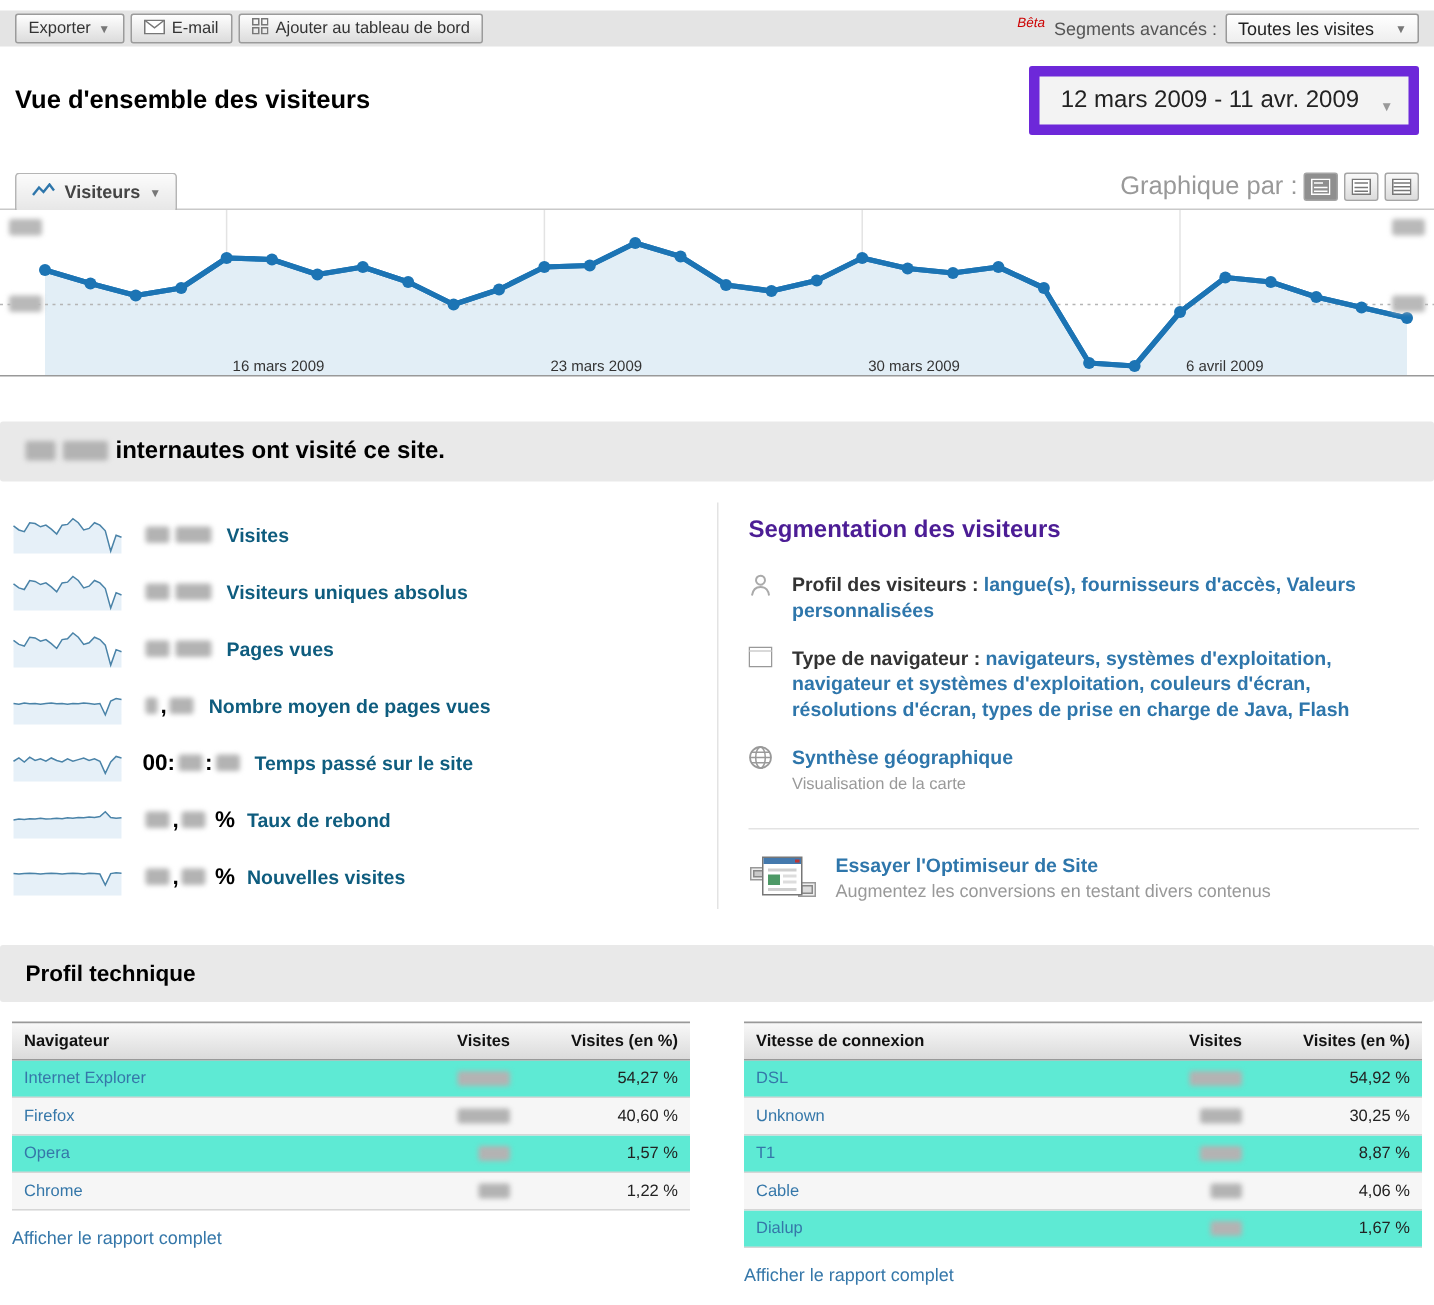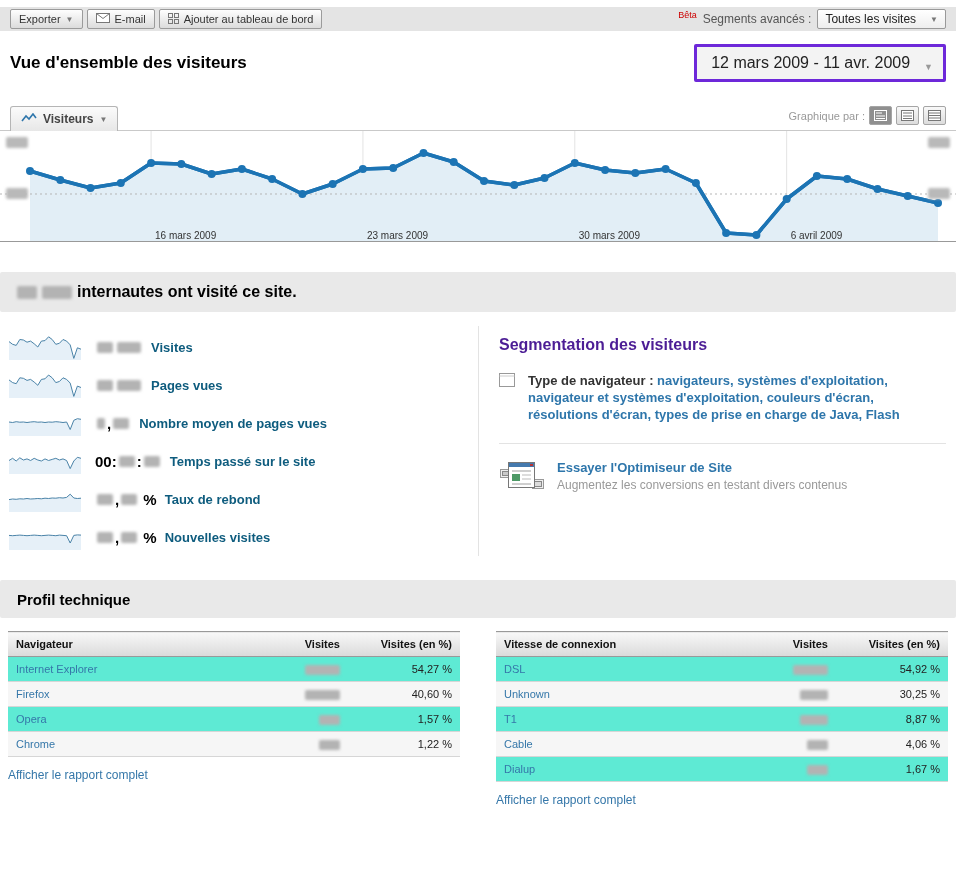--- a/index.html
+++ b/index.html
@@ -11,45 +11,45 @@
 
   
   .toolbar { margin-top: 7px; background: #e4e4e4; height: 24px;
     display: flex; align-items: center; justify-content: space-between; padding: 0 10px; }
   .tb-group { display: flex; gap: 4px; }
   .tb-btn { display: inline-flex; align-items: center; gap: 5px; height: 20px;
     background: linear-gradient(#fefefe,#dcdcdc); border: 1px solid #9b9b9b; border-radius: 2px;
     padding: 0 8px; font-size: 11px; color: #333; cursor: pointer; }
   .tb-arrow { font-size: 8px; color: #777; }
   .tb-right { display: flex; align-items: center; gap: 6px; }
-  .beta { color: #cc0000; font-size: 9px; position: relative; top: -4px; }
+  .beta { color: #cc0000; font-size: 9px; position: relative; top: -4px; font-style: italic; }
   .seg-label { font-size: 12px; color: #555; }
   .seg-select { display: inline-flex; align-items: center; gap: 14px; height: 20px;
     background: linear-gradient(#fff,#eee); border: 1px solid #999; border-radius: 2px;
     padding: 0 7px; font-size: 12px; color: #222; cursor: pointer; }
 
   
   .title-row { display: flex; justify-content: space-between; align-items: center;
     padding: 0 10px; margin-top: 13px; }
   h1 { font-size: 17px; font-weight: bold; color: #000; }
   .datepicker { display: flex; align-items: flex-end; gap: 14px; background: #f3f3f3;
-    border: 3px solid #6d28d9; border-radius: 2px; padding: 7px 10px 7px 14px;
+    border: 7px solid #6d28d9; border-radius: 2px; padding: 7px 10px 7px 14px;
     font-size: 16px; color: #222; cursor: pointer; margin-left: 32px; }
   .dp-arrow { font-size: 9px; color: #999; }
 
   
   .graph-head { display: flex; justify-content: space-between; align-items: flex-end;
     border-bottom: 1px solid #c9c9c9; padding: 0 10px; margin-top: 24px; }
   .visitors-tab { position: relative; z-index: 2; margin-bottom: -1px;
     display: inline-flex; align-items: center; gap: 6px;
     border: 1px solid #b5b5b5; border-bottom: none; border-radius: 3px 3px 0 0;
     background: linear-gradient(#fbfbfb,#e7e7e7); padding: 5px 10px;
     font-size: 12px; font-weight: bold; color: #444; cursor: pointer; }
   .graph-by { display: flex; align-items: center; gap: 4px; color: #999;
-    font-size: 11px; padding-bottom: 5px; }
+    font-size: 17px; padding-bottom: 5px; }
   .gb-btn { width: 23px; height: 19px; border: 1px solid #a5a5a5; border-radius: 2px;
     background: linear-gradient(#f9f9f9,#dcdcdc); display: flex; align-items: center;
     justify-content: center; cursor: pointer; }
   .gb-btn.active { background: #8f8f8f; }
 
   .chart-wrap { position: relative; height: 131px; }
   .chart-wrap svg { position: absolute; left: 0; top: 0; }
   .axis-mask { position: absolute; width: 22px; height: 11px; background: #b9b9b9;
     border-radius: 2px; filter: blur(1.6px); }
   .x-label { position: absolute; top: 99px; font-size: 10px; color: #333; }
@@ -245,20 +245,28 @@
       <div class="stat-row">
         <svg width="74" height="27" viewBox="0 0 74 27" class="spark">
           <path d="M1,26 L1.0,7.6 L4.6,10.3 L8.2,11.4 L11.8,5.5 L15.4,6.0 L19.0,8.2 L22.6,7.1 L26.2,9.8 L29.8,13.0 L33.4,7.1 L37.0,6.6 L40.6,2.8 L44.2,5.5 L47.8,10.3 L51.4,9.3 L55.0,5.5 L58.6,7.1 L62.2,10.9 L65.8,24.4 L69.4,13.8 L73.0,15.2 L73,26 Z" fill="#e6f0f8"></path>
           <polyline points="1.0,7.6 4.6,10.3 8.2,11.4 11.8,5.5 15.4,6.0 19.0,8.2 22.6,7.1 26.2,9.8 29.8,13.0 33.4,7.1 37.0,6.6 40.6,2.8 44.2,5.5 47.8,10.3 51.4,9.3 55.0,5.5 58.6,7.1 62.2,10.9 65.8,24.4 69.4,13.8 73.0,15.2" fill="none" stroke="#4a83a8" stroke-width="1"></polyline>
         </svg>
         <span class="stat-value"><span class="mask" style="width: 16px; height: 11px;"></span><span class="mask" style="width: 24px; height: 11px;"></span></span>
         <a class="stat-label">Visites</a>
       </div>
       <div class="stat-row">
         <svg width="74" height="27" viewBox="0 0 74 27" class="spark">
+          <path d="M1,26 L1.0,8.2 L4.6,10.9 L8.2,12.0 L11.8,6.0 L15.4,6.6 L19.0,8.7 L22.6,7.6 L26.2,10.3 L29.8,13.6 L33.4,7.6 L37.0,7.1 L40.6,3.3 L44.2,6.0 L47.8,10.9 L51.4,9.8 L55.0,6.0 L58.6,7.6 L62.2,11.4 L65.8,24.4 L69.4,14.1 L73.0,15.7 L73,26 Z" fill="#e6f0f8"></path>
+          <polyline points="1.0,8.2 4.6,10.9 8.2,12.0 11.8,6.0 15.4,6.6 19.0,8.7 22.6,7.6 26.2,10.3 29.8,13.6 33.4,7.6 37.0,7.1 40.6,3.3 44.2,6.0 47.8,10.9 51.4,9.8 55.0,6.0 58.6,7.6 62.2,11.4 65.8,24.4 69.4,14.1 73.0,15.7" fill="none" stroke="#4a83a8" stroke-width="1"></polyline>
+        </svg>
+        <span class="stat-value"><span class="mask" style="width: 16px; height: 11px;"></span><span class="mask" style="width: 24px; height: 11px;"></span></span>
+        <a class="stat-label">Visiteurs uniques absolus</a>
+      </div>
+      <div class="stat-row">
+        <svg width="74" height="27" viewBox="0 0 74 27" class="spark">
           <path d="M1,26 L1.0,7.9 L4.6,10.6 L8.2,11.7 L11.8,5.8 L15.4,6.3 L19.0,8.4 L22.6,7.4 L26.2,10.1 L29.8,13.3 L33.4,7.4 L37.0,6.8 L40.6,3.0 L44.2,5.8 L47.8,10.6 L51.4,9.5 L55.0,5.8 L58.6,7.4 L62.2,11.1 L65.8,24.4 L69.4,14.1 L73.0,15.5 L73,26 Z" fill="#e6f0f8"></path>
           <polyline points="1.0,7.9 4.6,10.6 8.2,11.7 11.8,5.8 15.4,6.3 19.0,8.4 22.6,7.4 26.2,10.1 29.8,13.3 33.4,7.4 37.0,6.8 40.6,3.0 44.2,5.8 47.8,10.6 51.4,9.5 55.0,5.8 58.6,7.4 62.2,11.1 65.8,24.4 69.4,14.1 73.0,15.5" fill="none" stroke="#4a83a8" stroke-width="1"></polyline>
         </svg>
         <span class="stat-value"><span class="mask" style="width: 16px; height: 11px;"></span><span class="mask" style="width: 24px; height: 11px;"></span></span>
         <a class="stat-label">Pages vues</a>
       </div>
       <div class="stat-row">
         <svg width="74" height="27" viewBox="0 0 74 27" class="spark">
           <path d="M1,26 L1.0,12.0 L4.6,12.5 L8.2,11.7 L11.8,12.2 L15.4,12.0 L19.0,12.5 L22.6,12.0 L26.2,11.7 L29.8,12.2 L33.4,12.0 L37.0,12.5 L40.6,12.0 L44.2,12.2 L47.8,11.7 L51.4,12.0 L55.0,12.5 L58.6,12.0 L62.2,19.5 L65.8,10.3 L69.4,8.7 L73.0,9.3 L73,26 Z" fill="#e6f0f8"></path>
           <polyline points="1.0,12.0 4.6,12.5 8.2,11.7 11.8,12.2 15.4,12.0 19.0,12.5 22.6,12.0 26.2,11.7 29.8,12.2 33.4,12.0 37.0,12.5 40.6,12.0 44.2,12.2 47.8,11.7 51.4,12.0 55.0,12.5 58.6,12.0 62.2,19.5 65.8,10.3 69.4,8.7 73.0,9.3" fill="none" stroke="#4a83a8" stroke-width="1"></polyline>
@@ -287,26 +295,43 @@
           <path d="M1,26 L1.0,11.4 L4.6,11.7 L8.2,11.4 L11.8,11.1 L15.4,11.4 L19.0,11.7 L22.6,11.4 L26.2,11.1 L29.8,11.4 L33.4,11.7 L37.0,11.4 L40.6,11.1 L44.2,11.4 L47.8,11.7 L51.4,11.1 L55.0,11.4 L58.6,11.7 L62.2,19.0 L65.8,11.4 L69.4,10.9 L73.0,11.1 L73,26 Z" fill="#e6f0f8"></path>
           <polyline points="1.0,11.4 4.6,11.7 8.2,11.4 11.8,11.1 15.4,11.4 19.0,11.7 22.6,11.4 26.2,11.1 29.8,11.4 33.4,11.7 37.0,11.4 40.6,11.1 44.2,11.4 47.8,11.7 51.4,11.1 55.0,11.4 58.6,11.7 62.2,19.0 65.8,11.4 69.4,10.9 73.0,11.1" fill="none" stroke="#4a83a8" stroke-width="1"></polyline>
         </svg>
         <span class="stat-value"><span class="mask" style="width: 16px; height: 11px;"></span><span>,</span><span class="mask" style="width: 16px; height: 11px;"></span><span> %</span></span>
         <a class="stat-label">Nouvelles visites</a>
       </div>
     </div>
   <div class="col-right">
     <h2>Segmentation des visiteurs</h2>
     <div id="seg-items">
+        <div class="seg-item">
+          <span class="seg-icon"><svg width="16" height="16" viewBox="0 0 16 16">
+              <circle cx="8" cy="4.8" r="3" fill="none" stroke="#aaa" stroke-width="1.3"></circle>
+              <path d="M2.3 15 C2.9 10.8 5 9.3 8 9.3 S13.1 10.8 13.7 15" fill="none" stroke="#aaa" stroke-width="1.3"></path>
+            </svg></span>
+          <span class="seg-text"><span>Profil des visiteurs : </span><a class="seg-link">langue(s),</a>  <a class="seg-link">fournisseurs d'accès,</a>  <a class="seg-link">Valeurs personnalisées</a></span>
+        </div>
         <div class="seg-item">
           <span class="seg-icon"><svg width="16" height="14" viewBox="0 0 16 14">
               <rect x="0.5" y="0.5" width="15" height="13" fill="none" stroke="#999"></rect>
               <line x1="0.5" y1="3" x2="15.5" y2="3" stroke="#ccc"></line>
             </svg></span>
           <span class="seg-text"><span>Type de navigateur : </span><a class="seg-link">navigateurs,</a>  <a class="seg-link">systèmes d'exploitation,</a>  <a class="seg-link">navigateur et systèmes d'exploitation,</a>  <a class="seg-link">couleurs d'écran,</a>  <a class="seg-link">résolutions d'écran,</a>  <a class="seg-link">types de prise en charge de Java,</a>  <a class="seg-link">Flash</a></span>
+        </div>
+        <div class="seg-item">
+          <span class="seg-icon"><svg width="16" height="16" viewBox="0 0 16 16">
+              <circle cx="8" cy="8" r="7" fill="none" stroke="#999" stroke-width="1.2"></circle>
+              <ellipse cx="8" cy="8" rx="3.2" ry="7" fill="none" stroke="#999"></ellipse>
+              <line x1="1" y1="8" x2="15" y2="8" stroke="#999"></line>
+              <line x1="2.2" y1="4.5" x2="13.8" y2="4.5" stroke="#999"></line>
+              <line x1="2.2" y1="11.5" x2="13.8" y2="11.5" stroke="#999"></line>
+            </svg></span>
+          <span class="seg-text"><a class="seg-link">Synthèse géographique</a><span class="seg-sub" style="display: block;">Visualisation de la carte</span></span>
         </div>
       </div>
     <hr class="divider">
     <div class="promo">
       <span><svg width="46" height="34" viewBox="0 0 46 34">
             <rect x="1.5" y="9.5" width="10" height="8" fill="#eee" stroke="#999"></rect>
             <rect x="3.5" y="11.5" width="6" height="4" fill="#c9c9c9" stroke="#888"></rect>
             <rect x="33.5" y="19.5" width="11" height="9" fill="#eee" stroke="#999"></rect>
             <rect x="35.5" y="21.5" width="7" height="5" fill="#dcdcdc" stroke="#888"></rect>
             <rect x="9.5" y="2.5" width="26" height="25" fill="#fff" stroke="#777"></rect>

